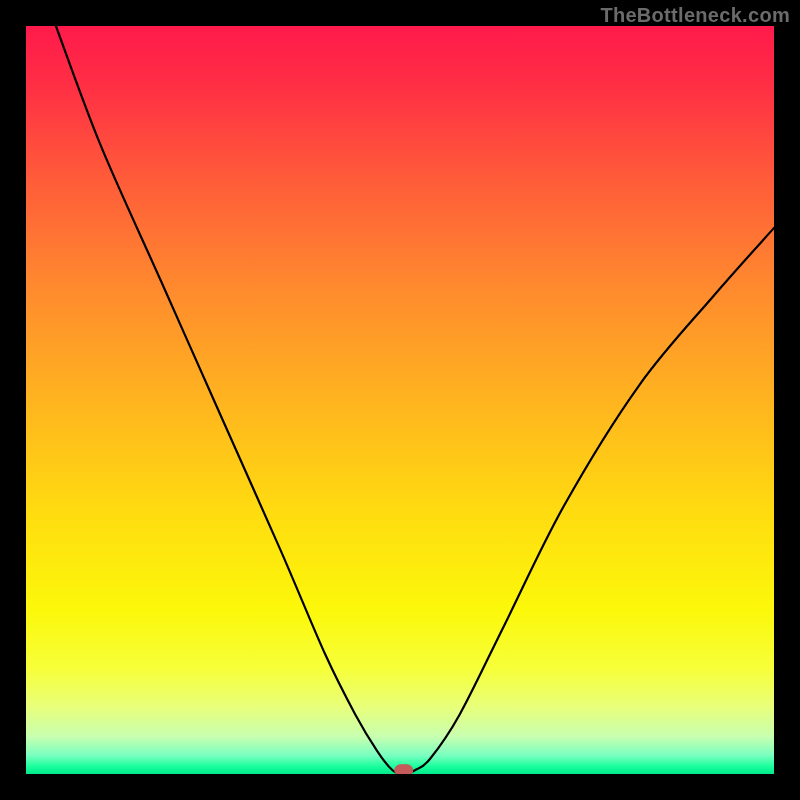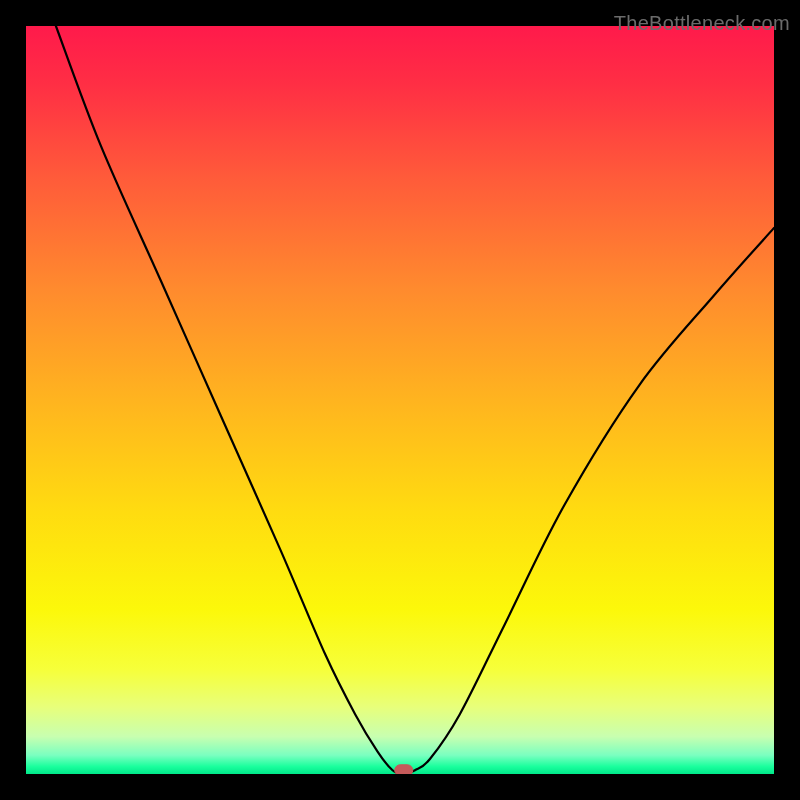--- a/index.html
+++ b/index.html
@@ -33,25 +33,25 @@
       #fcf80a 78%,
       #f6ff3a 86%,
       #e8ff7a 91%,
       #c8ffb0 95%,
       #7affc0 97.5%,
       #1aff9d 99%,
       #00e88a 100%);
   }
   .watermark {
     position: absolute;
-    top: 12px;
+    top: 4px;
     right: 10px;
     color: #6b6b6b;
     font-size: 20px;
-    font-weight: 400;
+    font-weight: 700;
     letter-spacing: 0.3px;
     user-select: none;
   }
   svg.curve {
     position: absolute;
     left: 0;
     top: 0;
     width: 748px;
     height: 748px;
     pointer-events: none;

